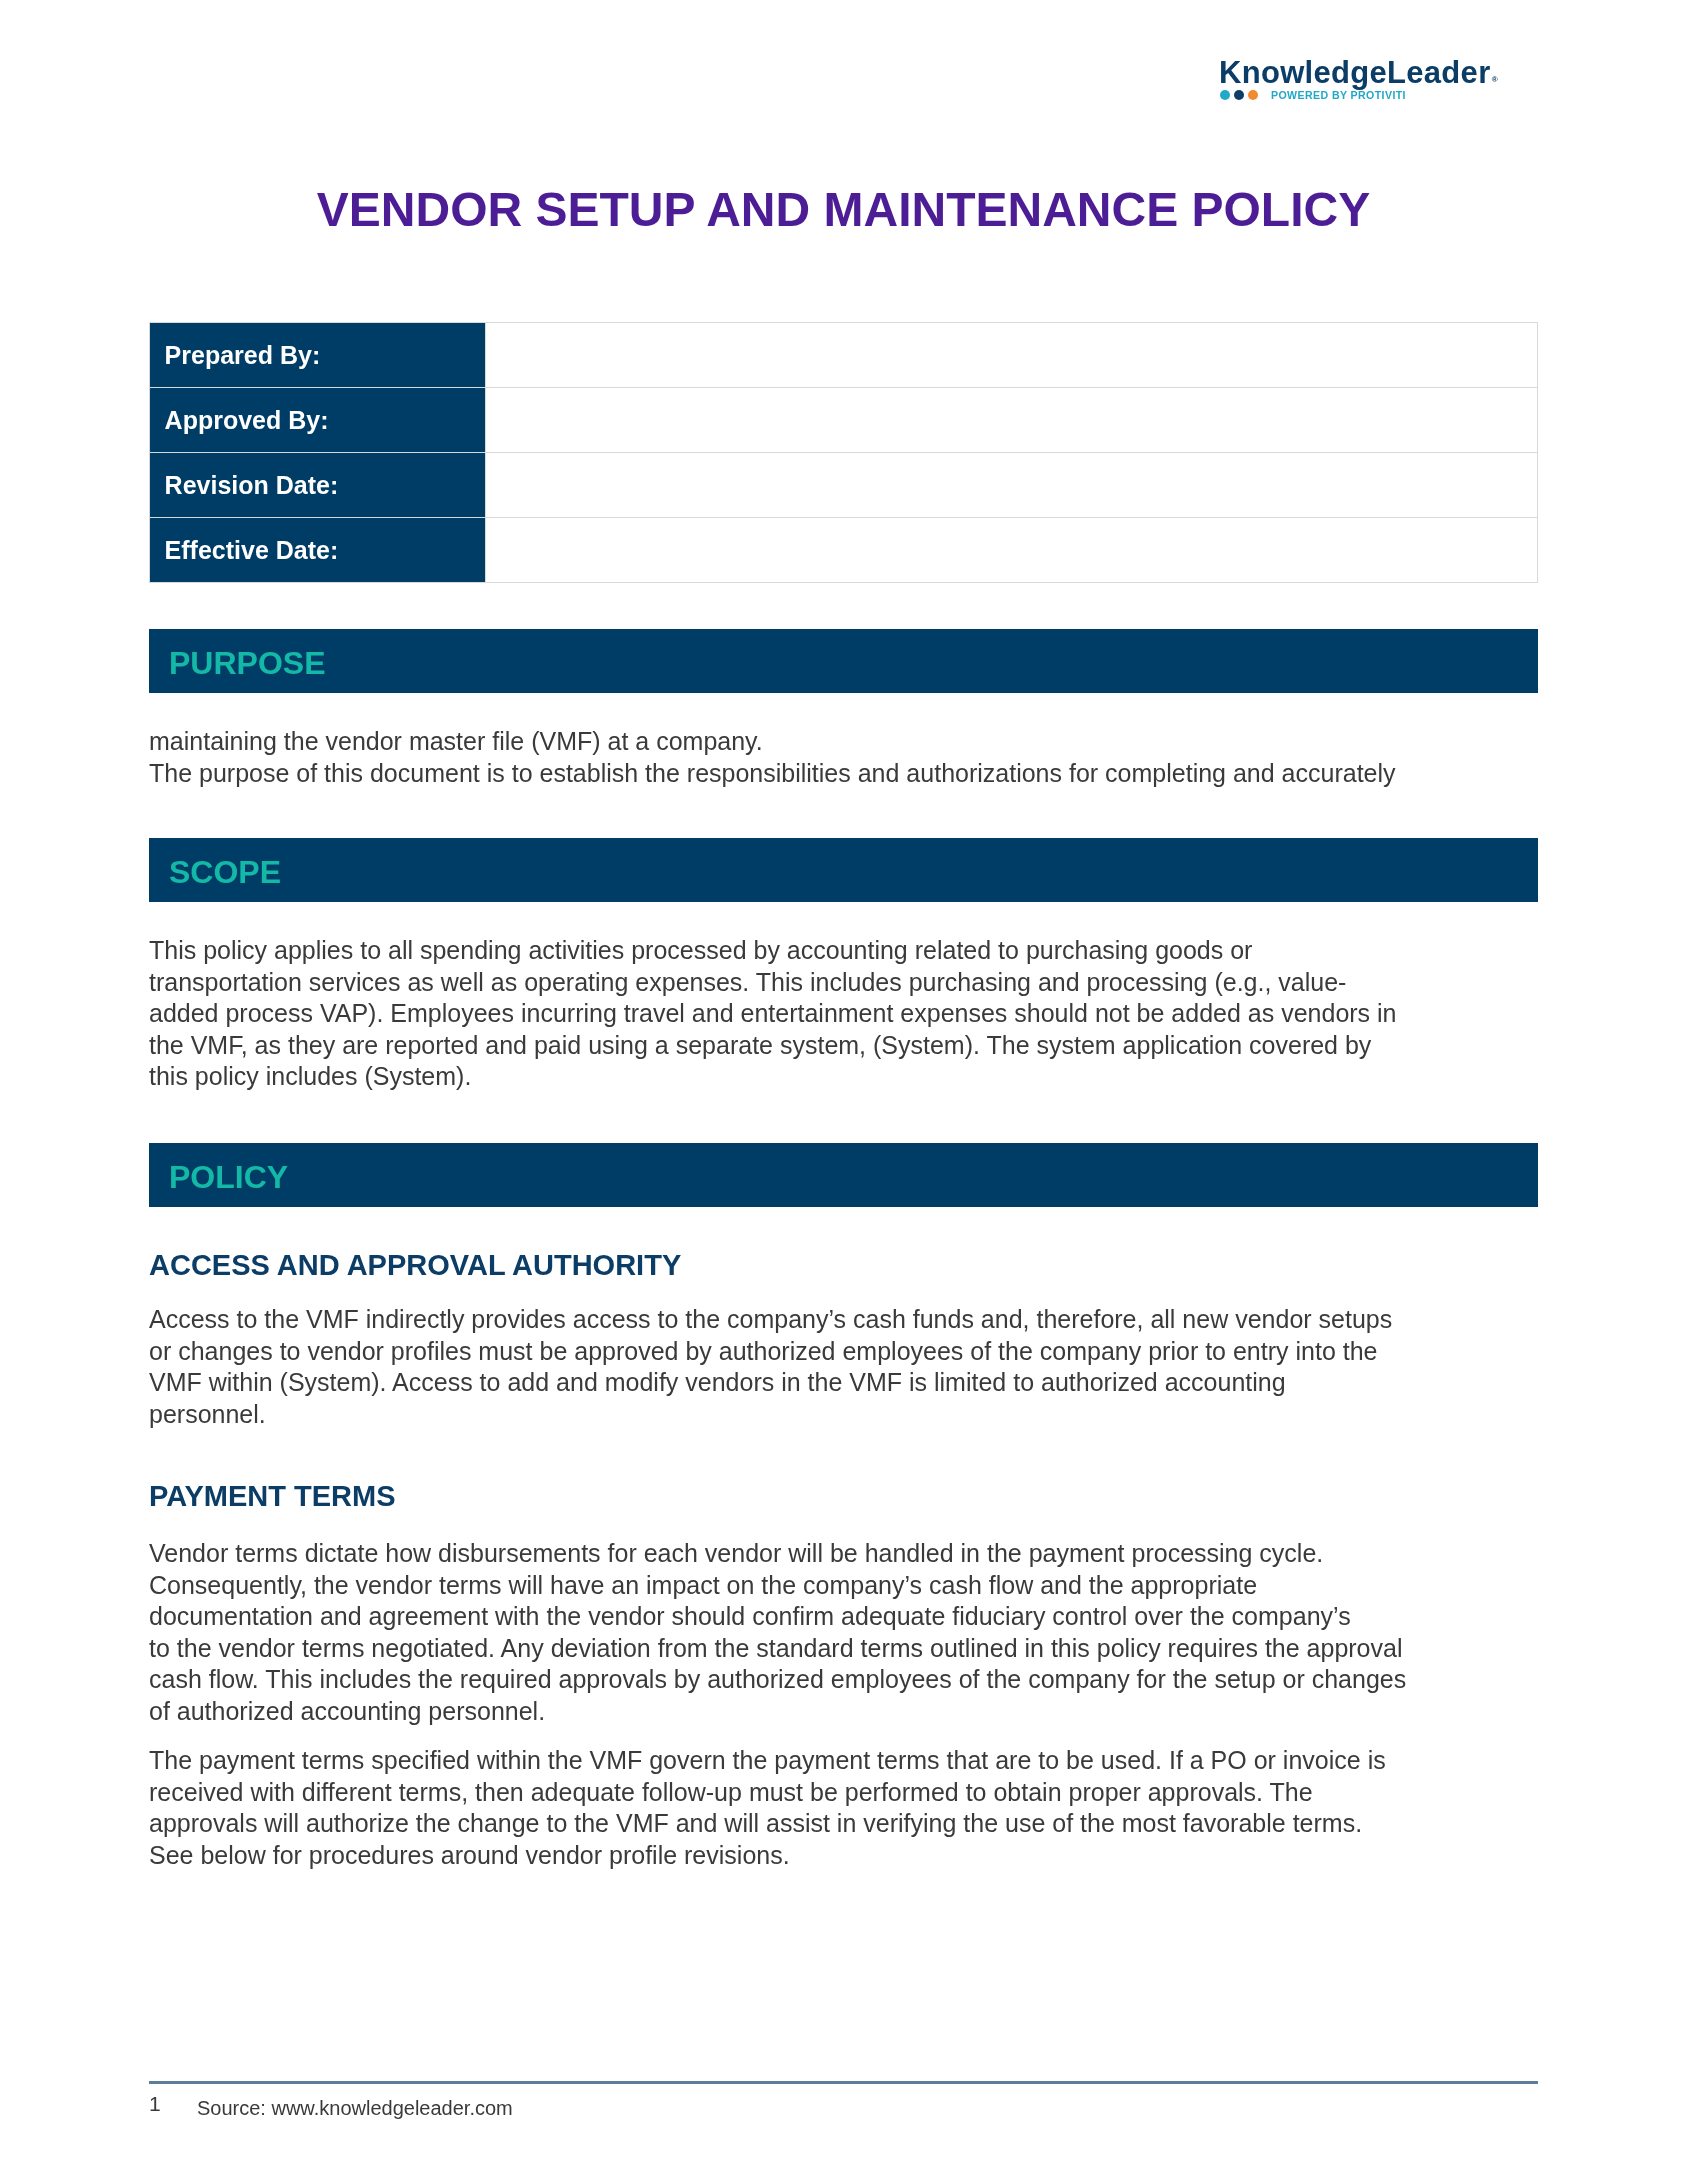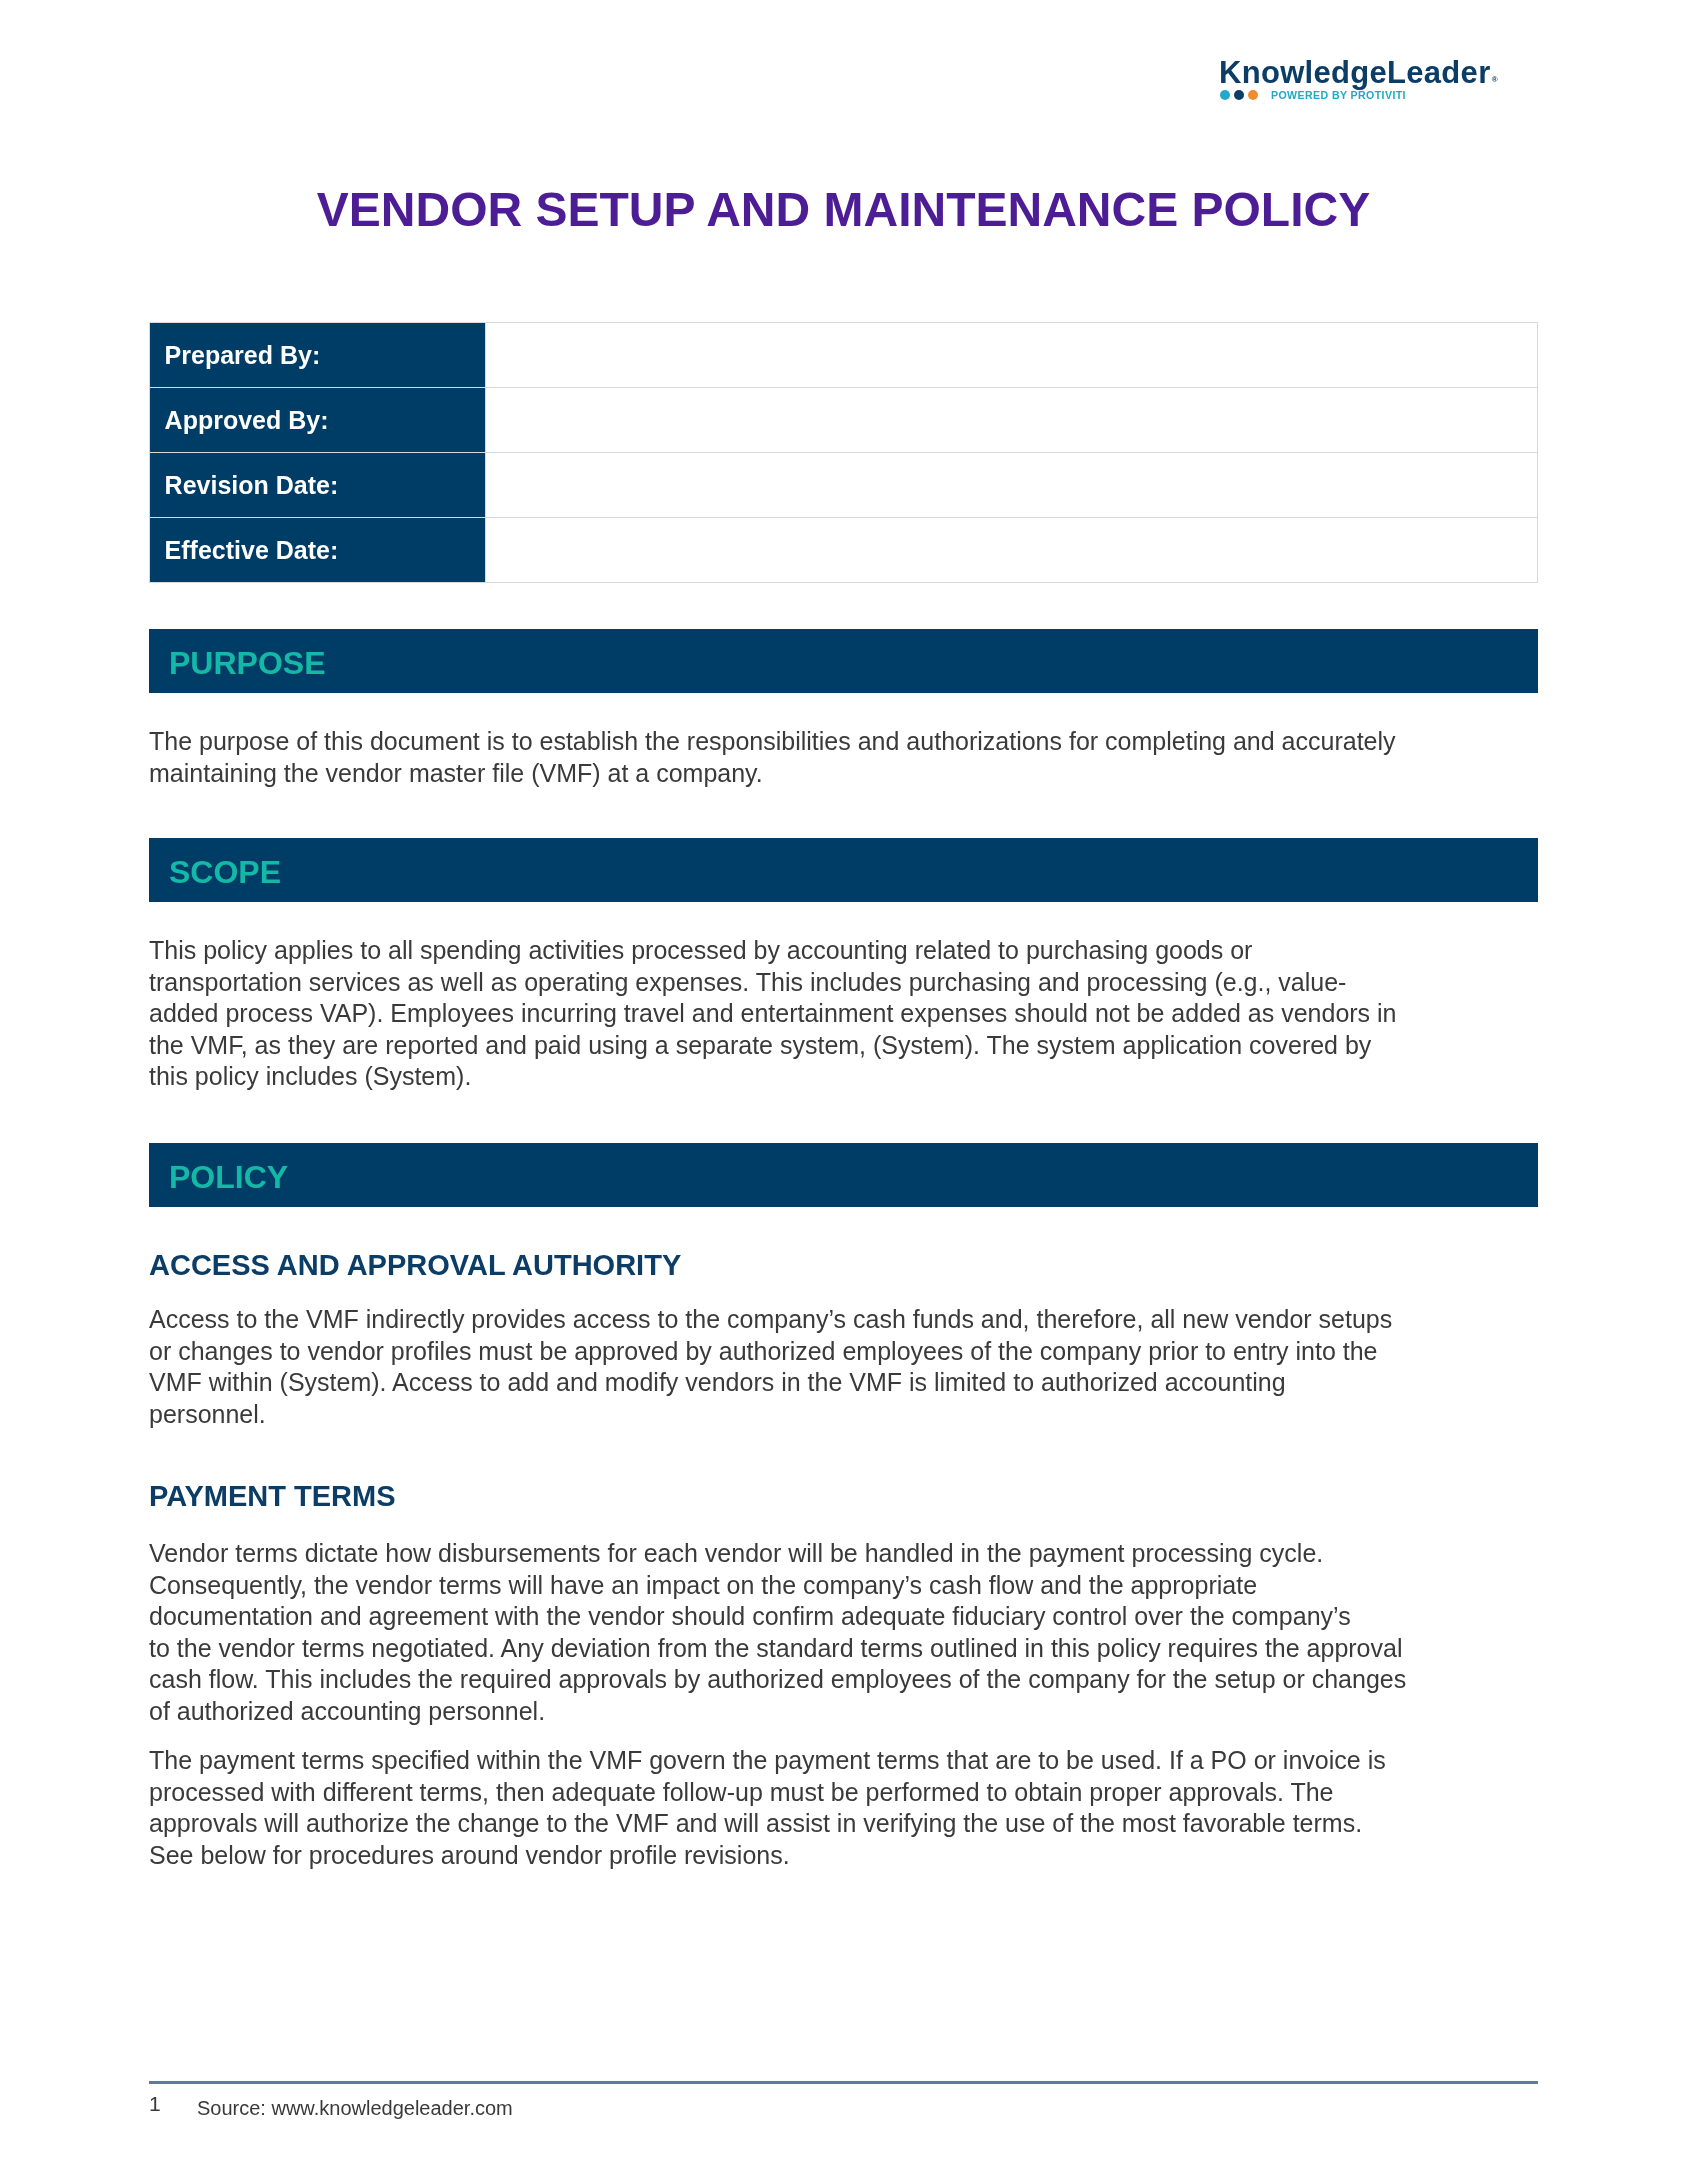--- a/index.html
+++ b/index.html
@@ -77,22 +77,22 @@
   </tr>
   <tr>
     <td class="info-label">Effective Date:</td>
     <td class="info-value"></td>
   </tr>
 </tbody>
   </table>
 
 <div class="abs band" style="top:629px">PURPOSE</div>
 <div class="abs para" style="top:726px">
+  <span class="ln">maintaining the vendor master file (VMF) at a company.</span>
   <span class="ln">The purpose of this document is to establish the responsibilities and authorizations for completing and accurately</span>
-  <span class="ln">maintaining the vendor master file (VMF) at a company.</span>
 </div>
 
 <div class="abs band" style="top:838px">SCOPE</div>
 <div class="abs para" style="top:935px">
   <span class="ln">This policy applies to all spending activities processed by accounting related to purchasing goods or</span>
   <span class="ln">transportation services as well as operating expenses. This includes purchasing and processing (e.g., value-</span>
   <span class="ln">added process VAP). Employees incurring travel and entertainment expenses should not be added as vendors in</span>
   <span class="ln">the VMF, as they are reported and paid using a separate system, (System). The system application covered by</span>
   <span class="ln">this policy includes (System).</span>
 </div>
@@ -111,21 +111,21 @@
 <div class="abs para" style="top:1538px">
   <span class="ln">Vendor terms dictate how disbursements for each vendor will be handled in the payment processing cycle.</span>
   <span class="ln">Consequently, the vendor terms will have an impact on the company’s cash flow and the appropriate</span>
   <span class="ln">documentation and agreement with the vendor should confirm adequate fiduciary control over the company’s</span>
   <span class="ln">to the vendor terms negotiated. Any deviation from the standard terms outlined in this policy requires the approval</span>
   <span class="ln">cash flow. This includes the required approvals by authorized employees of the company for the setup or changes</span>
   <span class="ln">of authorized accounting personnel.</span>
 </div>
 <div class="abs para" style="top:1745px">
   <span class="ln">The payment terms specified within the VMF govern the payment terms that are to be used. If a PO or invoice is</span>
-  <span class="ln">processed with different terms, then adequate follow-up must be performed to obtain proper approvals. The</span>
+  <span class="ln">received with different terms, then adequate follow-up must be performed to obtain proper approvals. The</span>
   <span class="ln">approvals will authorize the change to the VMF and will assist in verifying the use of the most favorable terms.</span>
   <span class="ln">See below for procedures around vendor profile revisions.</span>
 </div>
 
 <div class="abs footer-rule"></div>
 <div class="abs footer-page">1</div>
 <div class="abs footer-source">Source: www.knowledgeleader.com</div>
 
 
 </body></html>

